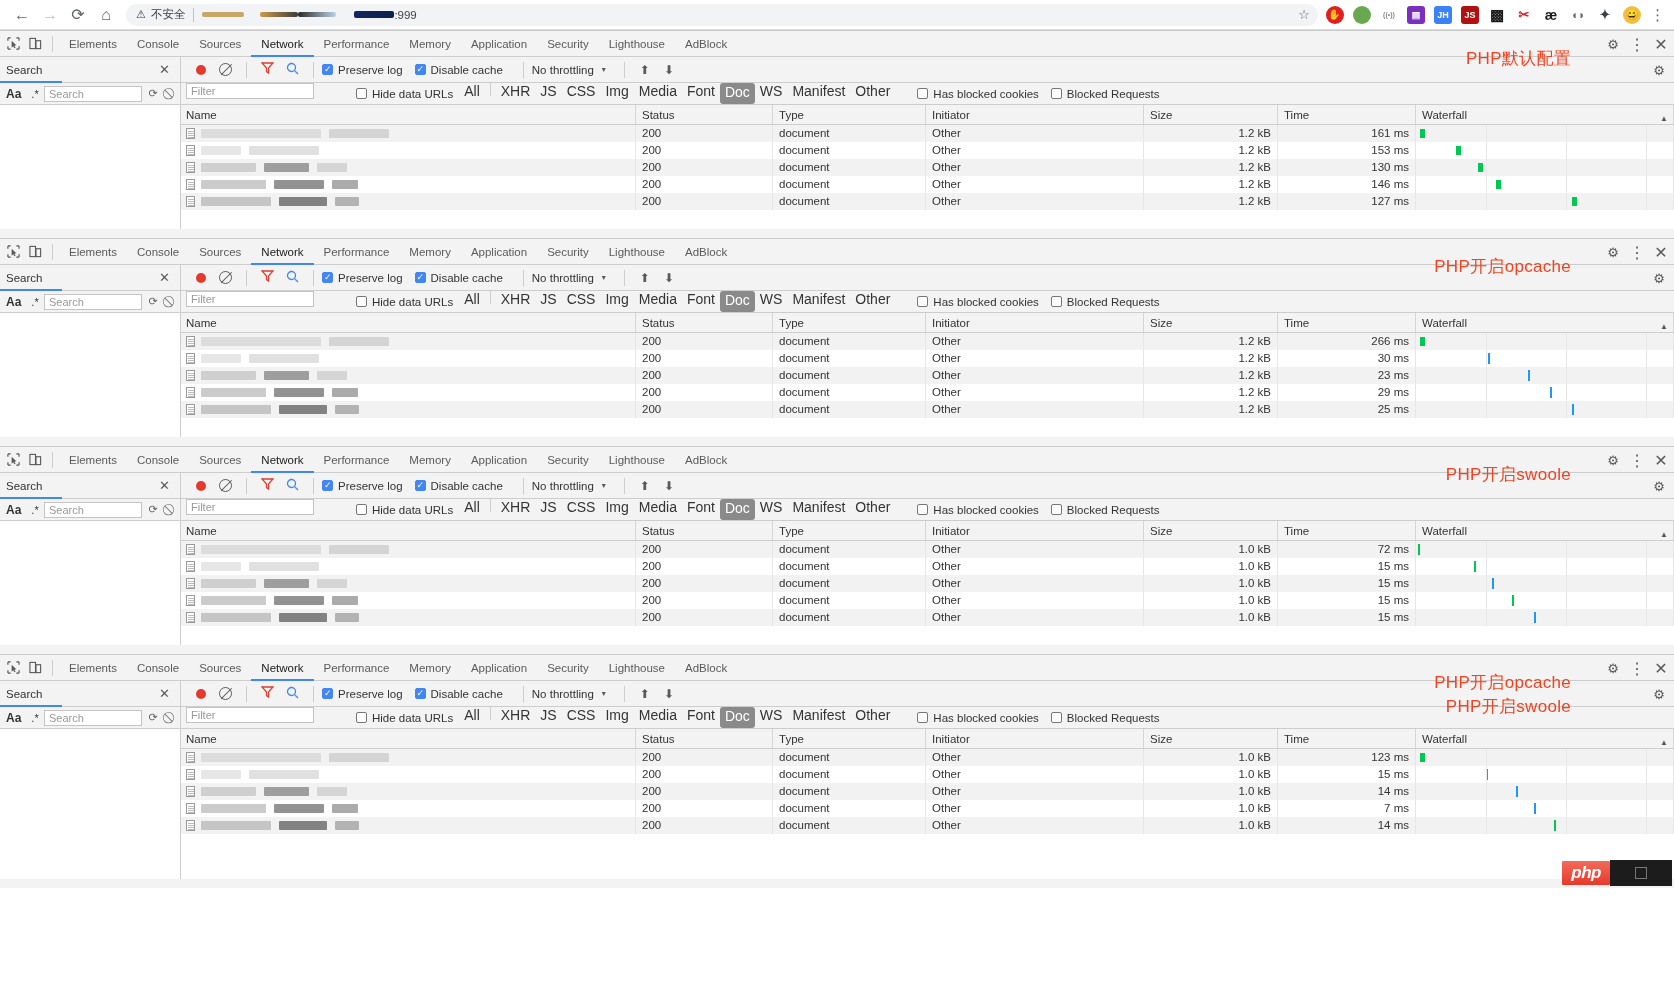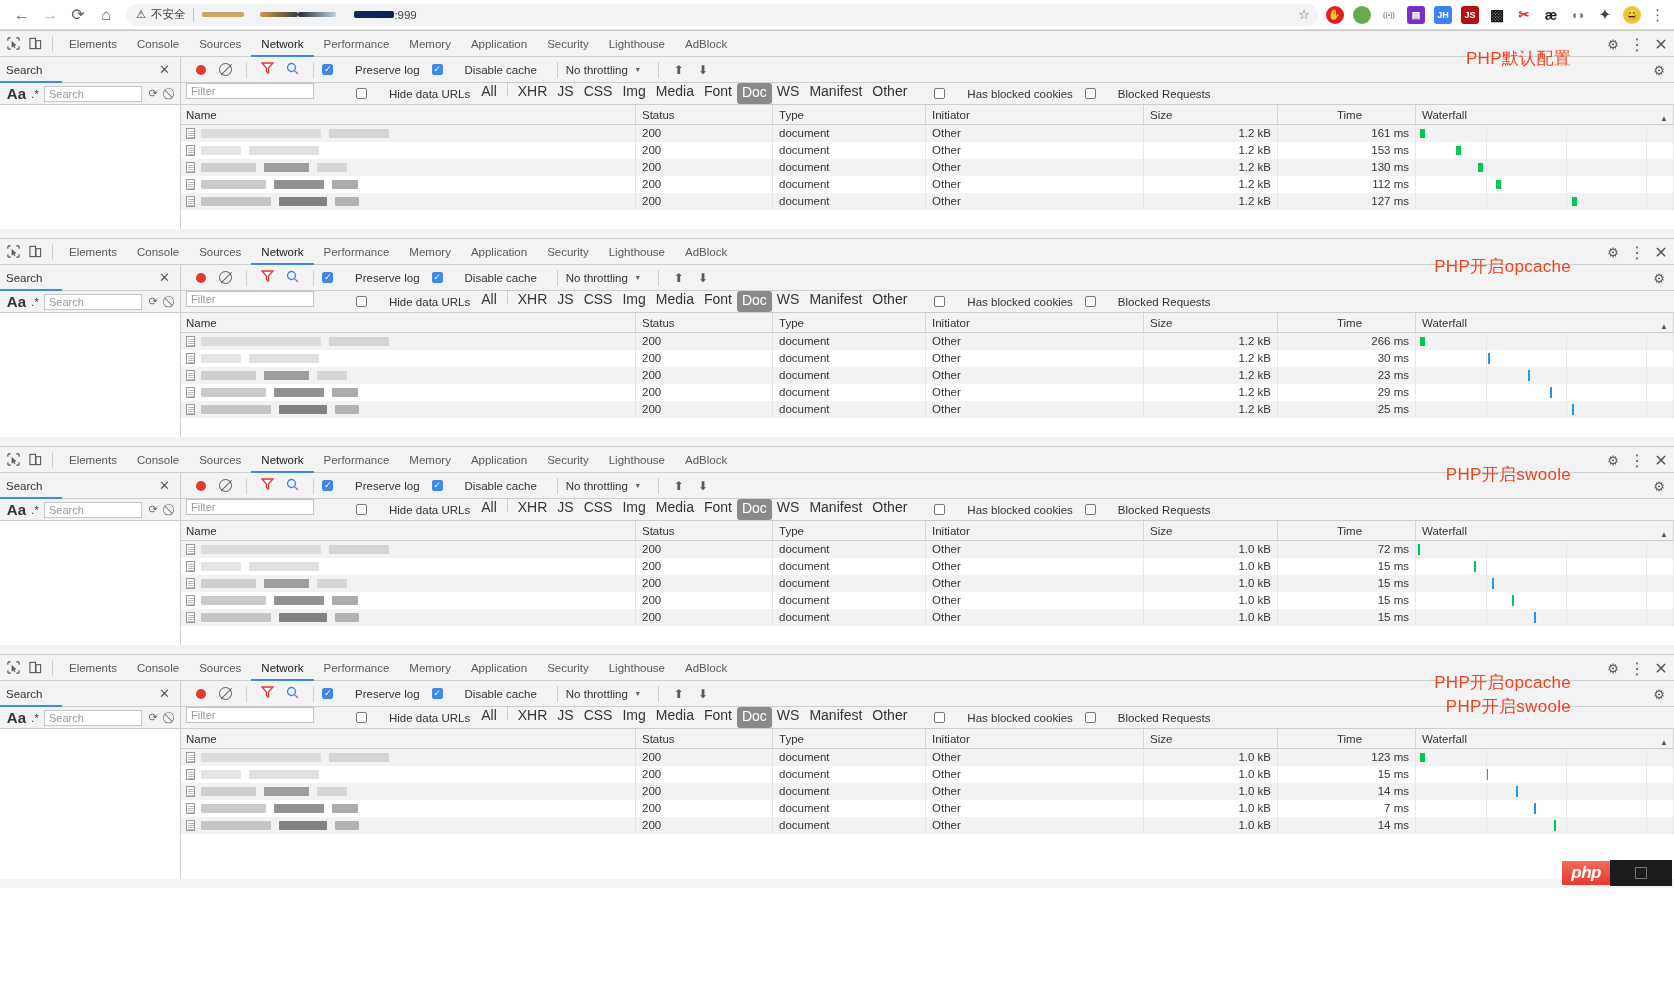--- a/index.html
+++ b/index.html
@@ -108,35 +108,35 @@
   }
   .circ-slash::after { content:""; position:absolute; left:-1px; top:5px; width:15px; height:1.4px;
     background:#5a5a5a; transform:rotate(-45deg); }
   .vsep { width:1px; height:16px; background:#cdcdcd; margin:0 8px; }
   .funnel { color:#e23b2e; font-size:13px; margin:0 6px; }
   .magnif { color:#4285f4; font-size:12px; margin:0 6px; }
   .cbx { width:11px;height:11px;border:1px solid #767676;border-radius:2px;background:#fff;
          display:inline-block; vertical-align:middle; position:relative; }
   .cbx.on { background:#4285f4; border-color:#4285f4; }
   .cbx.on::after { content:"✓"; color:#fff; font-size:9px; position:absolute; left:1px; top:-2px; line-height:13px;}
-  .tlabel { font-size:11.5px; color:#333; margin-left:22px; margin-right:12px; white-space:nowrap; }
+  .tlabel { font-size:11.5px; color:#333; margin-left:5px; margin-right:12px; white-space:nowrap; }
   .throttle { font-size:11.5px; color:#333; white-space:nowrap; }
   .caret { font-size:8px; color:#5a5a5a; margin:0 10px 0 8px; }
   .arrow-icon { font-size:12px; color:#5a5a5a; margin:0 7px; }
   .dt-toolbar-right { position:absolute; right:4px; top:0; height:26px; display:flex; align-items:center; }
 
   .dt-filterbar {
     height: 22px; display:flex; align-items:stretch;
     background:#f3f3f3; border-bottom:1px solid #cdcdcd;
   }
   .search-sub {
     width:181px; display:flex; align-items:center; gap:0;
     border-right:1px solid #cdcdcd; padding-left:6px;
   }
-  .aa { font-size:15px; font-weight:bold; color:#333; width:20px; text-align:right; }
+  .aa { font-size:12px; font-weight:bold; color:#333; width:20px; text-align:left; }
   .regex { font-size:11px; color:#333; width:18px; text-align:center; }
   .mini-input {
     flex:1; height:16px; background:#fff; border:1px solid #c4c4c4;
     font-size:11px; color:#999; padding:0 4px; line-height:14px; margin-right:2px;
   }
   .mini-ic { width:18px; text-align:center; color:#5a5a5a; font-size:11px; }
   .filter-area { flex:1; display:flex; padding-left:5px; }
   .filter-input {
     width:128px; height:16px; background:#fff; border:1px solid #c4c4c4;
     font-size:11px; color:#999; padding:0 4px; line-height:14px;
@@ -160,21 +160,21 @@
   .td {
     font-size:11.5px; color:#333; line-height:17px; padding-left:6px;
     border-right:1px solid #e6e6e6; white-space:nowrap; overflow:hidden;
   }
   .td.num { text-align:right; padding-right:6px; }
   .c-name { width:455px; display:flex; align-items:center; gap:4px; padding-left:5px; }
   .c-status { width:137px; }
   .c-type { width:153px; }
   .c-init { width:218px; }
   .c-size { width:134px; }
-  .c-time { width:138px;text-align:center; }
+  .c-time { width:138px; }
   .c-water { flex:1; position:relative; }
   .doc-ico {
     width:9px;height:11px;border:1px solid #9a9a9a;background:#fff;flex:0 0 auto;
     position:relative;
   }
   .doc-ico::after{content:"";position:absolute;left:1px;top:2px;width:6px;height:1px;
     box-shadow:0 2px 0 #bbb,0 4px 0 #bbb,0 6px 0 #bbb;background:#bbb;}
   .blurname { height:9px; border-radius:1px; }
   .wf-bar { position:absolute; top:4px; width:5px; height:9px; }
   .wf-thin { position:absolute; top:3px; width:2px; height:11px; }
@@ -423,21 +423,21 @@
               <div class="td c-name">
                 <span class="doc-ico"></span>
                 <span class="blurname" style="width: 65px; background: rgb(194, 194, 194); margin-left: 2px; opacity: 0.85;"></span>
                 <span class="blurname" style="width: 50px; background: rgb(127, 127, 127); margin-left: 4px; opacity: 0.85;"></span>
                 <span class="blurname" style="width: 26px; background: rgb(156, 156, 156); margin-left: 4px; opacity: 0.85;"></span>
               </div>
               <div class="td c-status">200</div>
               <div class="td c-type">document</div>
               <div class="td c-init">Other</div>
               <div class="td c-size num">1.2 kB</div>
-              <div class="td c-time num">112 ms</div>
+              <div class="td c-time num">146 ms</div>
               <div class="td c-water">
                 <div class="wf-bar" style="left: 80px; background: rgb(0, 200, 83);"></div>
                 <div style="position: absolute; top: 0px; bottom: 0px; width: 1px; background: rgb(232, 232, 232); left: 70px;"></div>
                 <div style="position: absolute; top: 0px; bottom: 0px; width: 1px; background: rgb(232, 232, 232); left: 150px;"></div>
                 <div style="position: absolute; top: 0px; bottom: 0px; width: 1px; background: rgb(232, 232, 232); left: 230px;"></div>
               </div>
             </div>
             <div class="trow odd">
               <div class="td c-name">
                 <span class="doc-ico"></span>

